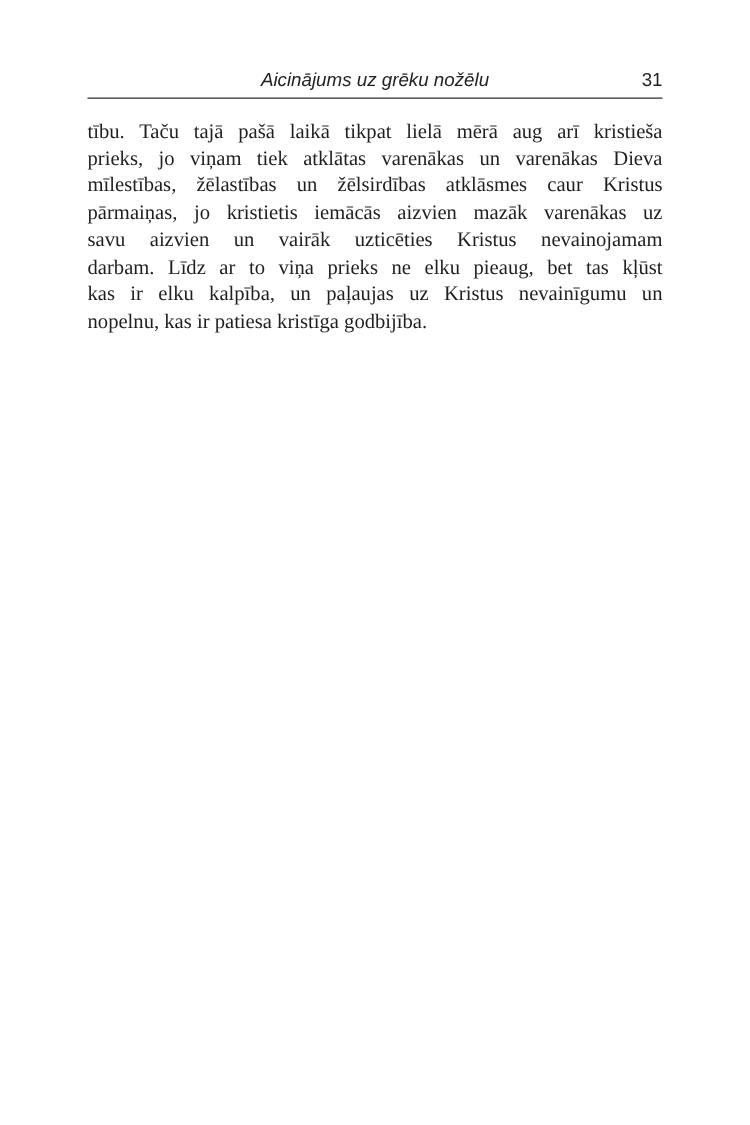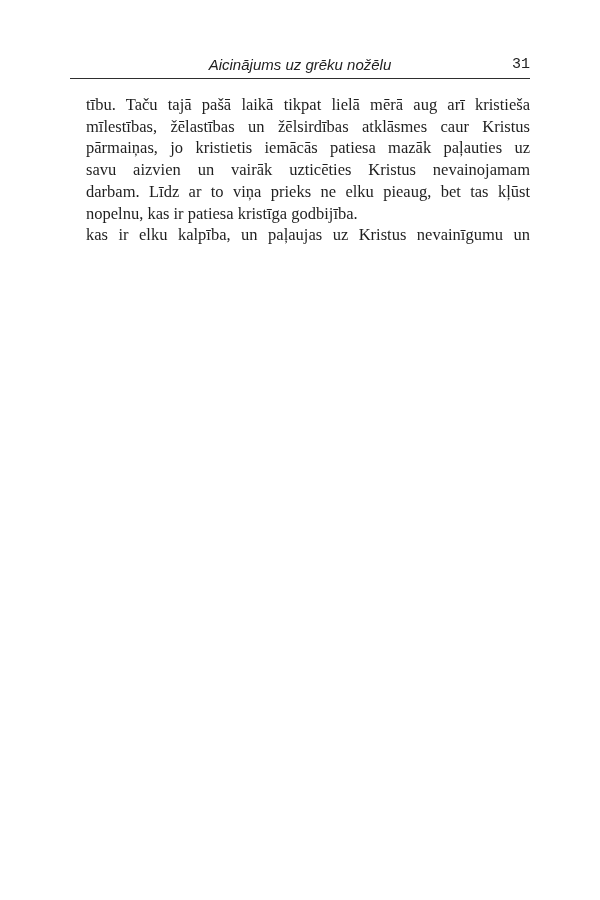--- a/index.html
+++ b/index.html
@@ -36,58 +36,58 @@
     font-family: "Liberation Sans", sans-serif;
     font-style: italic;
     font-size: 15px;
     line-height: 20px;
     color: #222222;
   }
   .page-number {
     position: absolute;
     right: 0;
     top: 0;
-    font-family: Liberation Mono, monospace;
+    font-family: Liberation Sans, sans-serif;
     font-style: normal;
     font-size: 15px;
     line-height: 20px;
     color: #222222;
   }
   .page-body {
     position: absolute;
     left: 70px;
     right: 70px;
     top: 94px;
   }
   .text-line {
     font-size: 16.5px;
     line-height: 21.7px;
     text-align: justify;
     text-align-last: justify;
     white-space: normal;
     color: #1f1f1f;
-    margin-left: 16px;
   }
   .text-line.last {
     text-align-last: left;
   }
 </style>
 </head>
 <body>
 
 <div class="page">
 
   <div class="page-header">
     <div class="running-title">Aicinājums uz grēku nožēlu</div>
     <div class="page-number">31</div>
   </div>
 
   <div class="page-body">
     <div class="text-line">tību. Taču tajā pašā laikā tikpat lielā mērā aug arī kristieša</div>
+    <div class="text-line">prieks, jo viņam tiek atklātas varenākas un varenākas Dieva</div>
     <div class="text-line">mīlestības, žēlastības un žēlsirdības atklāsmes caur Kristus</div>
-    <div class="text-line">pārmaiņas, jo kristietis iemācās patiesa mazāk paļauties uz</div>
+    <div class="text-line">pārmaiņas, jo kristietis iemācās aizvien mazāk varenākas uz</div>
     <div class="text-line">savu aizvien un vairāk uzticēties Kristus nevainojamam</div>
     <div class="text-line">darbam. Līdz ar to viņa prieks ne elku pieaug, bet tas kļūst</div>
+    <div class="text-line">kas ir elku kalpība, un paļaujas uz Kristus nevainīgumu un</div>
     <div class="text-line last">nopelnu, kas ir patiesa kristīga godbijība.</div>
-    <div class="text-line">kas ir elku kalpība, un paļaujas uz Kristus nevainīgumu un</div>
   </div>
 
 </div>
 
 </body></html>

